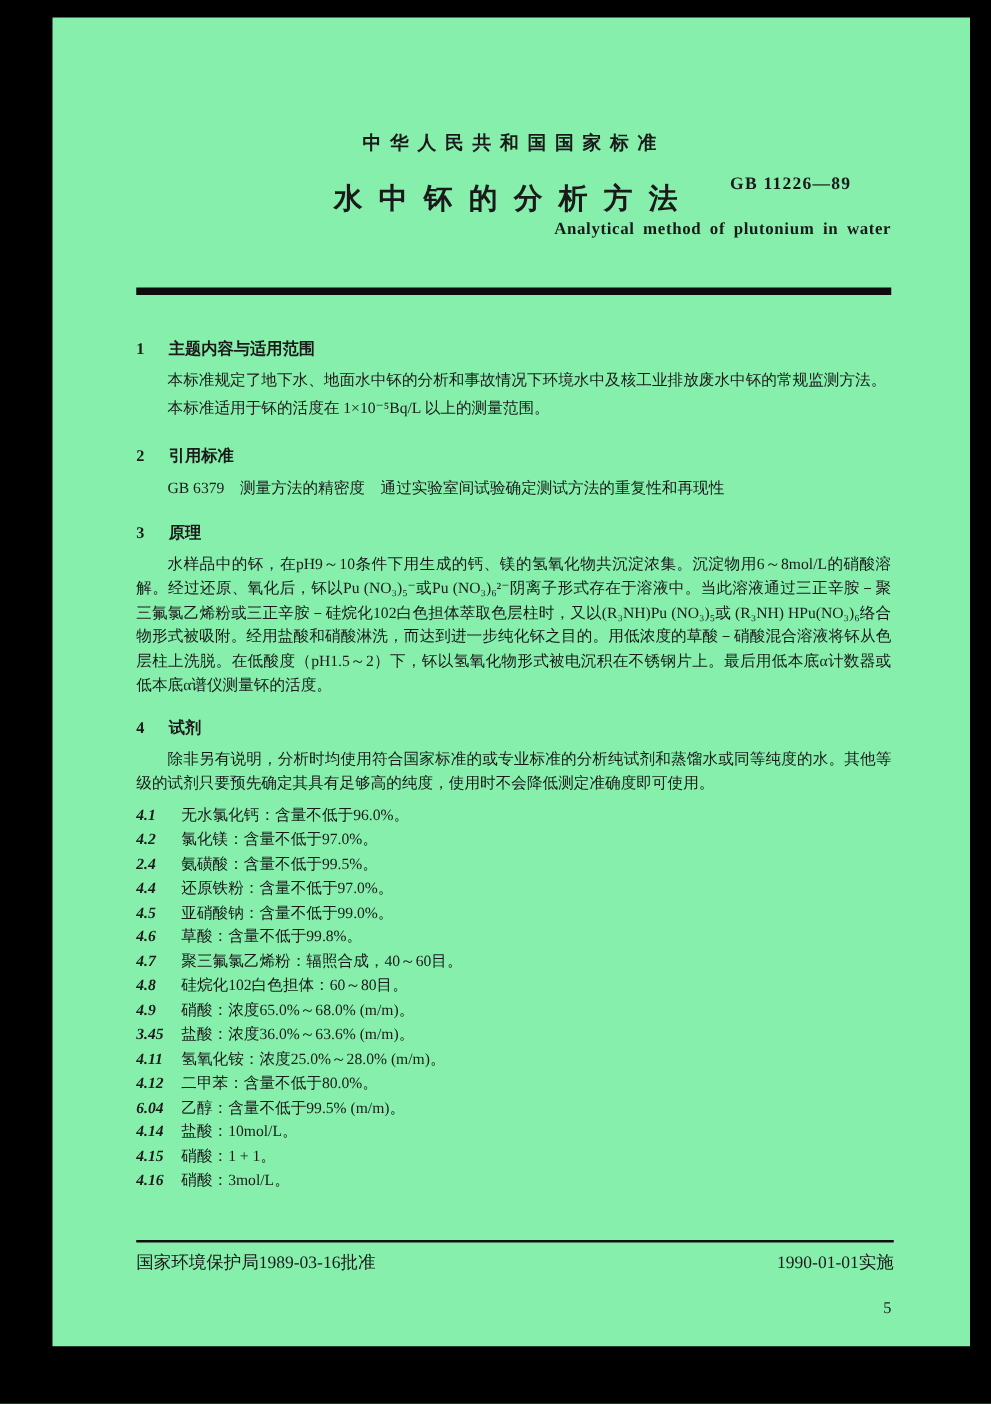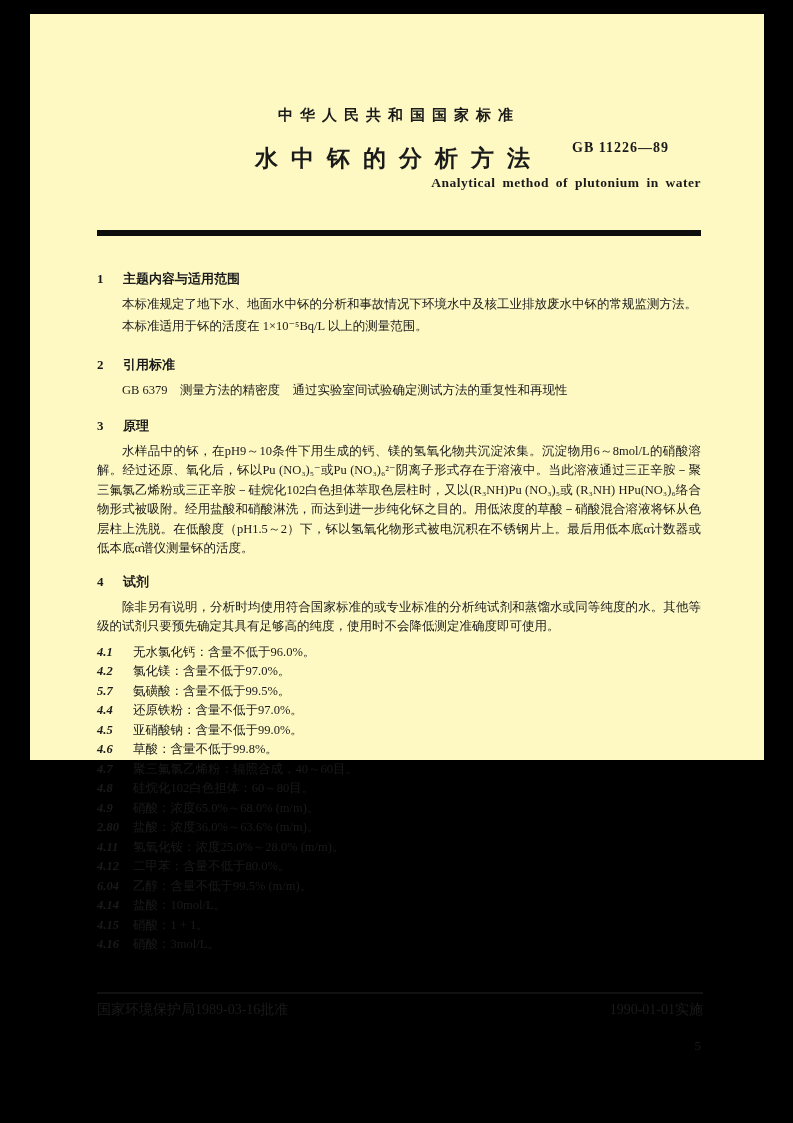--- a/index.html
+++ b/index.html
@@ -5,23 +5,23 @@
   html,body{margin:0;padding:0;}
   body{
     width:793px;height:1123px;
     background:#000;
     position:relative;
     overflow:hidden;
     font-family:"Liberation Serif","DejaVu Serif",serif;
     color:#1a1a1a;
   }
   .page{
-    position:absolute;left:30px;top:14px;
-    width:734px;height:746px;
-    background:#fef9c3;
+    position:absolute;left:42px;top:14px;
+    width:734px;height:1063px;
+    background:#86efac;
   }
   .content{
     position:relative;
     margin:0 63px 0 67px; 
   }
   
   .header{position:relative;padding-top:92px;}
   .org{
     text-align:center;font-weight:bold;font-size:15px;
     letter-spacing:7px;line-height:18px;
@@ -124,21 +124,21 @@
     <div class="reagents">
       <div class="reagent">
           <span class="rnum">4.1</span>
           <span class="rtext">无水氯化钙：含量不低于96.0%。</span>
         </div>
       <div class="reagent">
           <span class="rnum">4.2</span>
           <span class="rtext">氯化镁：含量不低于97.0%。</span>
         </div>
       <div class="reagent">
-          <span class="rnum">5.7</span>
+          <span class="rnum">2.4</span>
           <span class="rtext">氨磺酸：含量不低于99.5%。</span>
         </div>
       <div class="reagent">
           <span class="rnum">4.4</span>
           <span class="rtext">还原铁粉：含量不低于97.0%。</span>
         </div>
       <div class="reagent">
           <span class="rnum">4.5</span>
           <span class="rtext">亚硝酸钠：含量不低于99.0%。</span>
         </div>
@@ -152,21 +152,21 @@
         </div>
       <div class="reagent">
           <span class="rnum">4.8</span>
           <span class="rtext">硅烷化102白色担体：60～80目。</span>
         </div>
       <div class="reagent">
           <span class="rnum">4.9</span>
           <span class="rtext">硝酸：浓度65.0%～68.0% (m/m)。</span>
         </div>
       <div class="reagent">
-          <span class="rnum">2.80</span>
+          <span class="rnum">3.45</span>
           <span class="rtext">盐酸：浓度36.0%～63.6% (m/m)。</span>
         </div>
       <div class="reagent">
           <span class="rnum">4.11</span>
           <span class="rtext">氢氧化铵：浓度25.0%～28.0% (m/m)。</span>
         </div>
       <div class="reagent">
           <span class="rnum">4.12</span>
           <span class="rtext">二甲苯：含量不低于80.0%。</span>
         </div>

